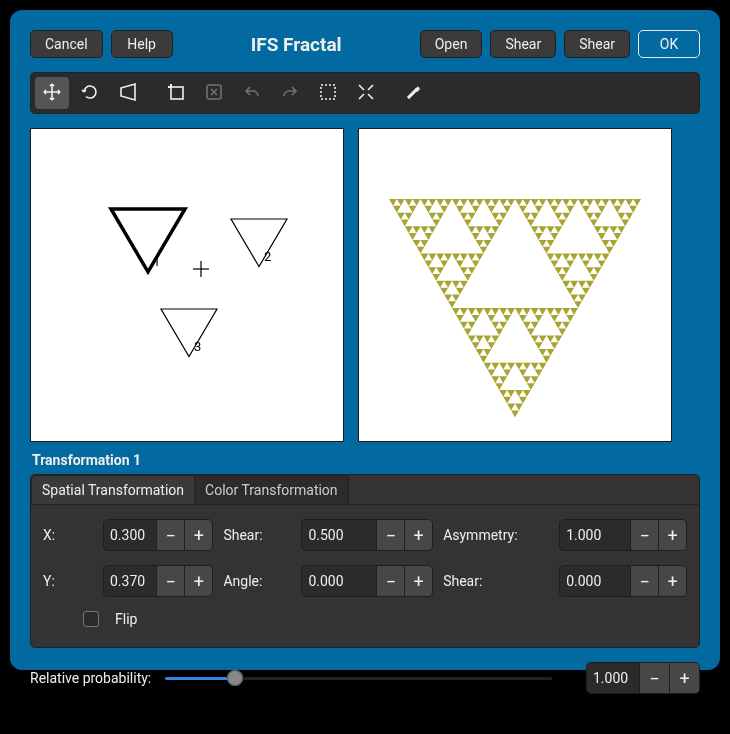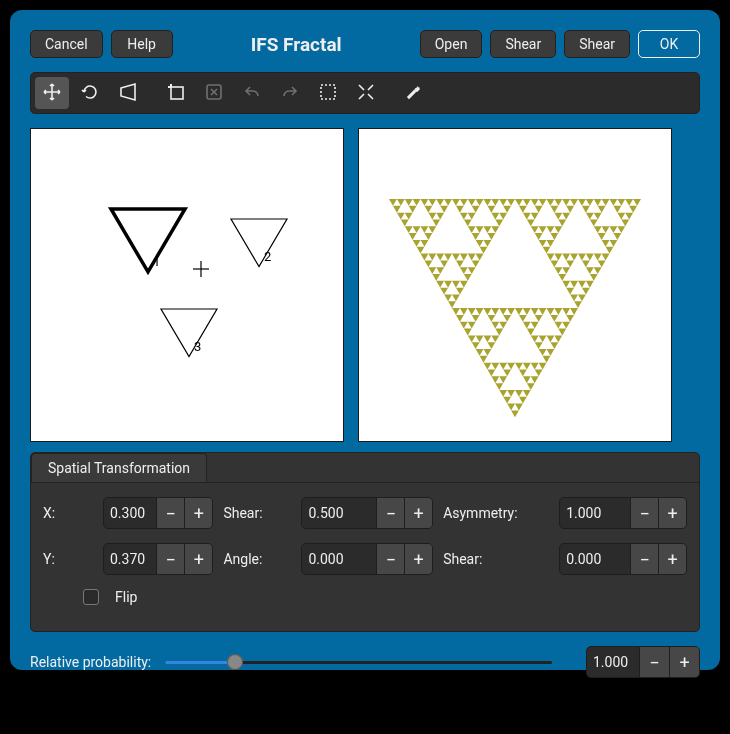--- a/index.html
+++ b/index.html
@@ -13,21 +13,21 @@
   .tool { width: 34px; height: 32px; border-radius: 4px; display: flex; align-items: center; justify-content: center; background: transparent; border: none; cursor: pointer; color: #eee; }
   .tool.active { background: #555; }
   .tool.disabled { opacity: 0.35; cursor: default; }
   .tool-spacer { width: 6px; }
   .tool svg { width: 20px; height: 20px; stroke: #eee; fill: none; stroke-width: 1.6; }
   .panes { display: flex; gap: 14px; margin-bottom: 10px; }
   .pane { width: 314px; height: 314px; background: #fff; border: 1px solid #1a1a1a; }
   .section-label { font-weight: 700; margin: 6px 0 6px 2px; }
   .param-box { border: 1px solid #222; border-radius: 5px; background: #333; }
   .tabs { display: flex; border-bottom: 1px solid #222; }
-  .tab { padding: 6px 16px; background: #2c2c2c; border: 1px solid #222; border-bottom: none; border-top-left-radius:4px; border-top-right-radius:4px; margin-right:-1px; cursor:pointer; font-size: 14px; color:#ccc; }
+  .tab { padding: 6px 10px; background: #2c2c2c; border: 1px solid #222; border-bottom: none; border-top-left-radius:4px; border-top-right-radius:4px; margin-right:-1px; cursor:pointer; font-size: 14px; color:#ccc; }
   .tab.active { background: #3a3a3a; color:#eee; }
   .tab-body { padding: 14px 12px 10px 12px; }
   .row { display: flex; align-items: center; gap: 10px; margin-bottom: 14px; }
   .lbl { min-width: 30px; }
   .lbl-wide { min-width: 48px; }
   .lbl-wider { min-width: 86px; }
   .spin { display: flex; align-items: center; background: #2b2b2b; border: 1px solid #1e1e1e; border-radius: 5px; height: 32px; overflow: hidden; margin-left: 20px; }
   .spin input { width: 52px; background: transparent; border: none; color: #eee; font-size: 14px; padding: 0 6px; height: 100%; outline: none; }
   .spin .pm { width: 30px; height: 100%; background: #474747; display:flex; align-items:center; justify-content:center; font-size:18px; color:#eee; cursor:pointer; border-left:1px solid #1e1e1e; user-select:none; }
   .chk { width: 16px; height:16px; border:1px solid #777; border-radius:3px; background:#2b2b2b; margin-right:6px; display:inline-block; vertical-align:middle; cursor:pointer; }
@@ -364,24 +364,26 @@
           <path d="M 156 260.953 L 163.875 260.953 L 159.9375 267.77275 Z" fill="#a9a32f"></path>
           <path d="M 163.875 260.953 L 171.75 260.953 L 167.8125 267.77275 Z" fill="#a9a32f"></path>
           <path d="M 159.9375 267.77275 L 167.8125 267.77275 L 163.875 274.5925 Z" fill="#a9a32f"></path>
           <path d="M 148.125 274.5925 L 156 274.5925 L 152.0625 281.41225 Z" fill="#a9a32f"></path>
           <path d="M 156 274.5925 L 163.875 274.5925 L 159.9375 281.41225 Z" fill="#a9a32f"></path>
           <path d="M 152.0625 281.41225 L 159.9375 281.41225 L 156 288.23199999999997 Z" fill="#a9a32f"></path>
         </svg>
     </div>
   </div>
 
+  <div class="section-label">Transformation 1</div>
 
   <div class="param-box">
     <div class="tabs">
       <div class="tab active">Spatial Transformation</div>
+      <div class="tab">Color Transformation</div>
     </div>
     <div class="tab-body">
       <div class="row">
         <span class="lbl">X:</span>
         <div class="spin">
           <input value="0.300" style="">
           <div class="pm">−</div>
           <div class="pm">+</div>
         </div>
         <span class="lbl-wide">Shear:</span>
@@ -410,21 +412,21 @@
           <div class="pm">−</div>
           <div class="pm">+</div>
         </div>
         <span class="lbl-wider">Shear:</span>
         <div class="spin">
           <input style="width: 70px;" value="0.000">
           <div class="pm">−</div>
           <div class="pm">+</div>
         </div>
       </div>
-      <div class="row" style="margin-bottom:16px">
+      <div class="row" style="margin-bottom:10px">
         <span style="min-width:30px"></span>
         <span class="chk"></span>
         <span>Flip</span>
       </div>
     </div>
   </div>
 
   <div class="bottom-row">
     <span>Relative probability:</span>
     <div class="slider">

